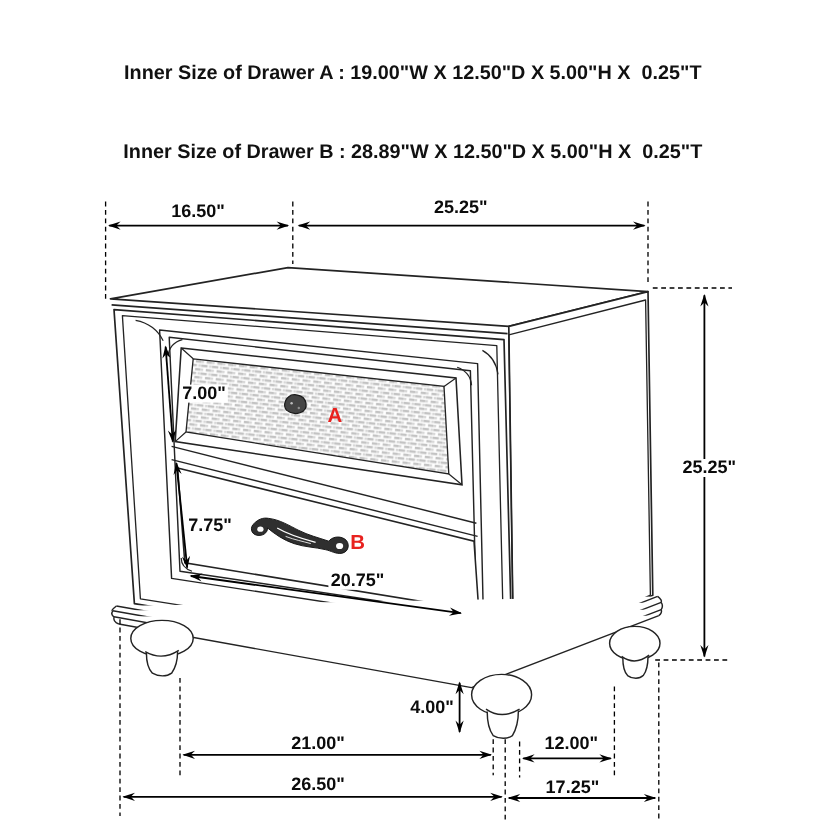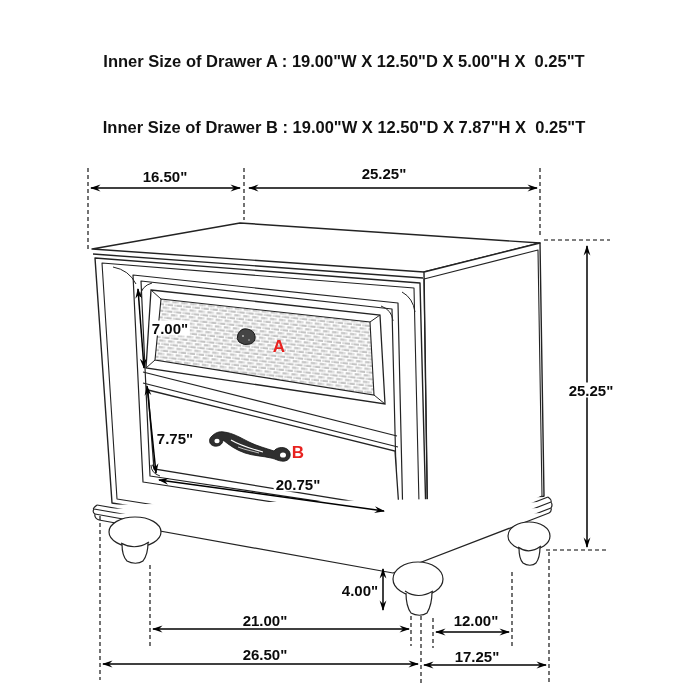--- a/index.html
+++ b/index.html
@@ -139,21 +139,21 @@
       <path d="M383,569 L383,610" marker-start="url(#ah)" marker-end="url(#ah)"></path>
       <path d="M153,629 L409,629" marker-start="url(#ah)" marker-end="url(#ah)"></path>
       <path d="M436,632 L509,632" marker-start="url(#ah)" marker-end="url(#ah)"></path>
       <path d="M103,664 L418,664" marker-start="url(#ah)" marker-end="url(#ah)"></path>
       <path d="M424,665 L546,665" marker-start="url(#ah)" marker-end="url(#ah)"></path>
     </g>
   </svg>
 
   <div class="header">
     <div>Inner Size of Drawer A : 19.00"W X 12.50"D X 5.00"H X  0.25"T</div>
-    <div>Inner Size of Drawer B : 19.00"W X 12.50"D X 7.87"H X  0.25"T</div>
+    <div>Inner Size of Drawer B : 28.89"W X 12.50"D X 5.00"H X  0.25"T</div>
   </div>
 
   <div class="dim" style="left:165px;top:176px;">16.50"</div>
   <div class="dim" style="left:384px;top:173px;">25.25"</div>
   <div class="dim" style="left:591px;top:390px;">25.25"</div>
   <div class="dim" style="left:170px;top:328px;">7.00"</div>
   <div class="dim" style="left:175px;top:438px;">7.75"</div>
   <div class="dim" style="left:298px;top:484px;">20.75"</div>
   <div class="dim" style="left:360px;top:590px;">4.00"</div>
   <div class="dim" style="left:265px;top:620px;">21.00"</div>

